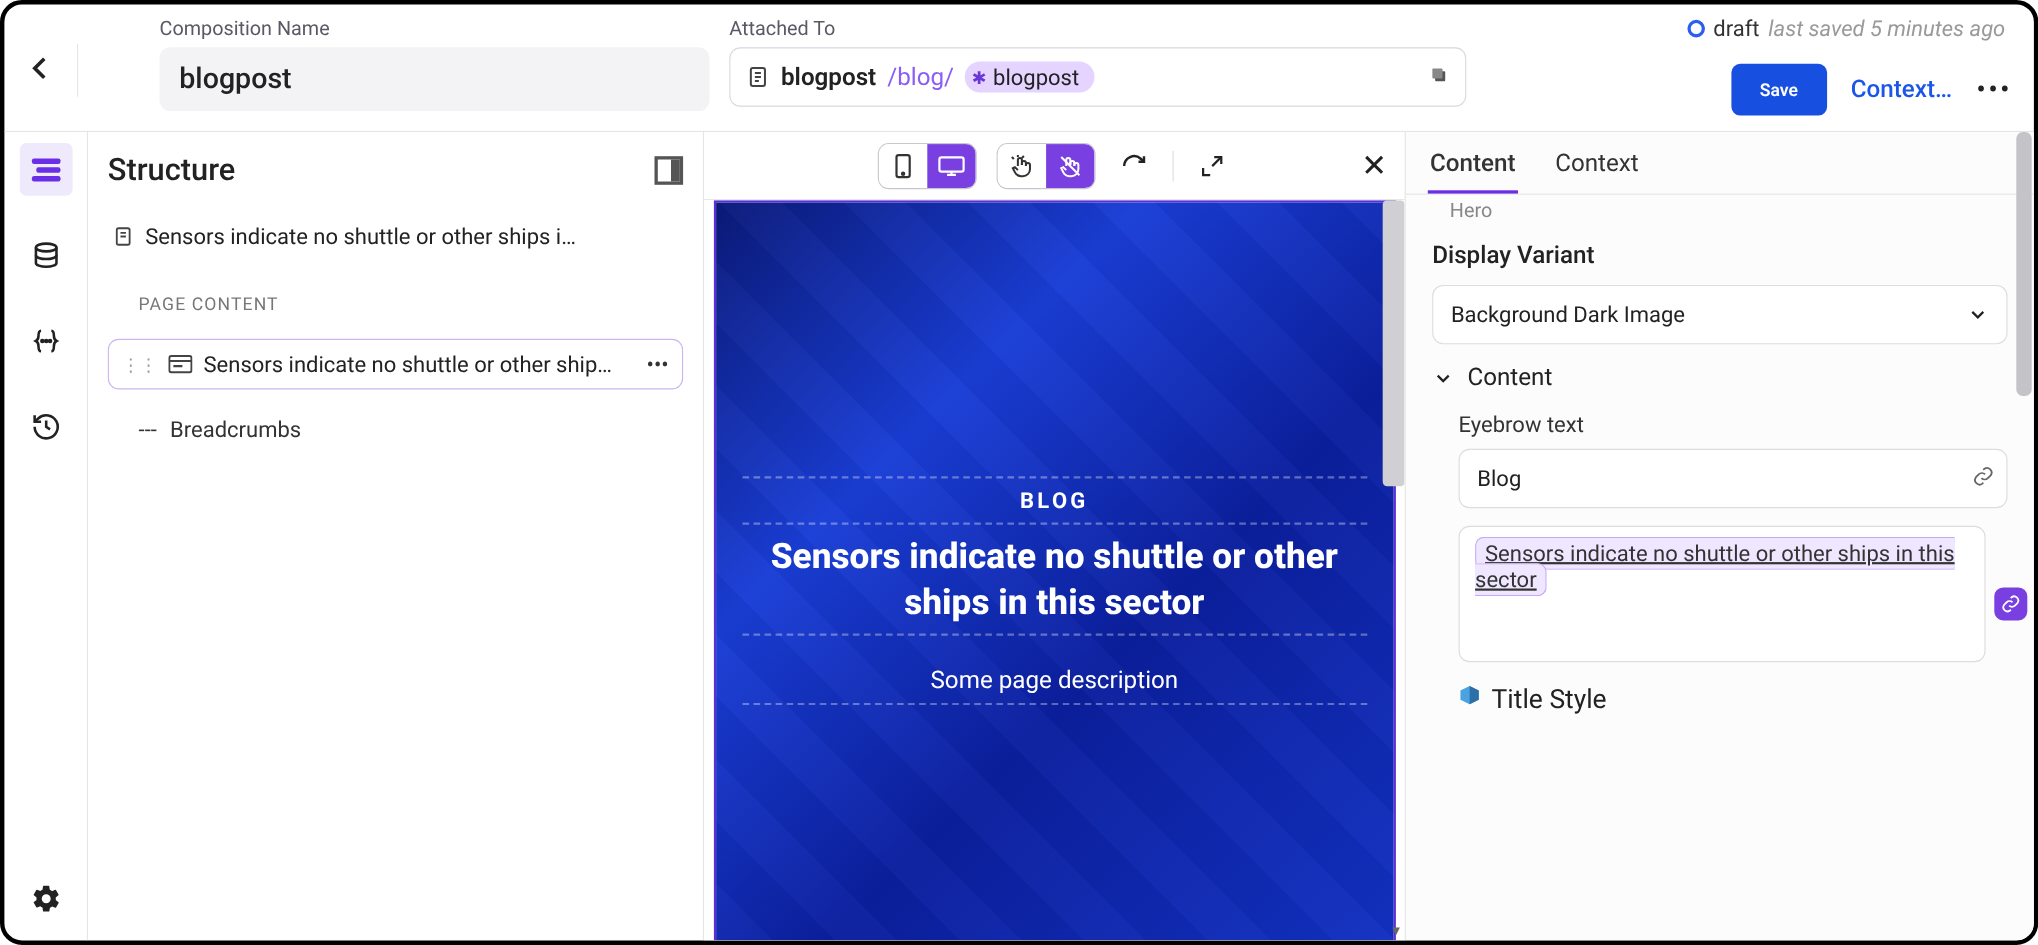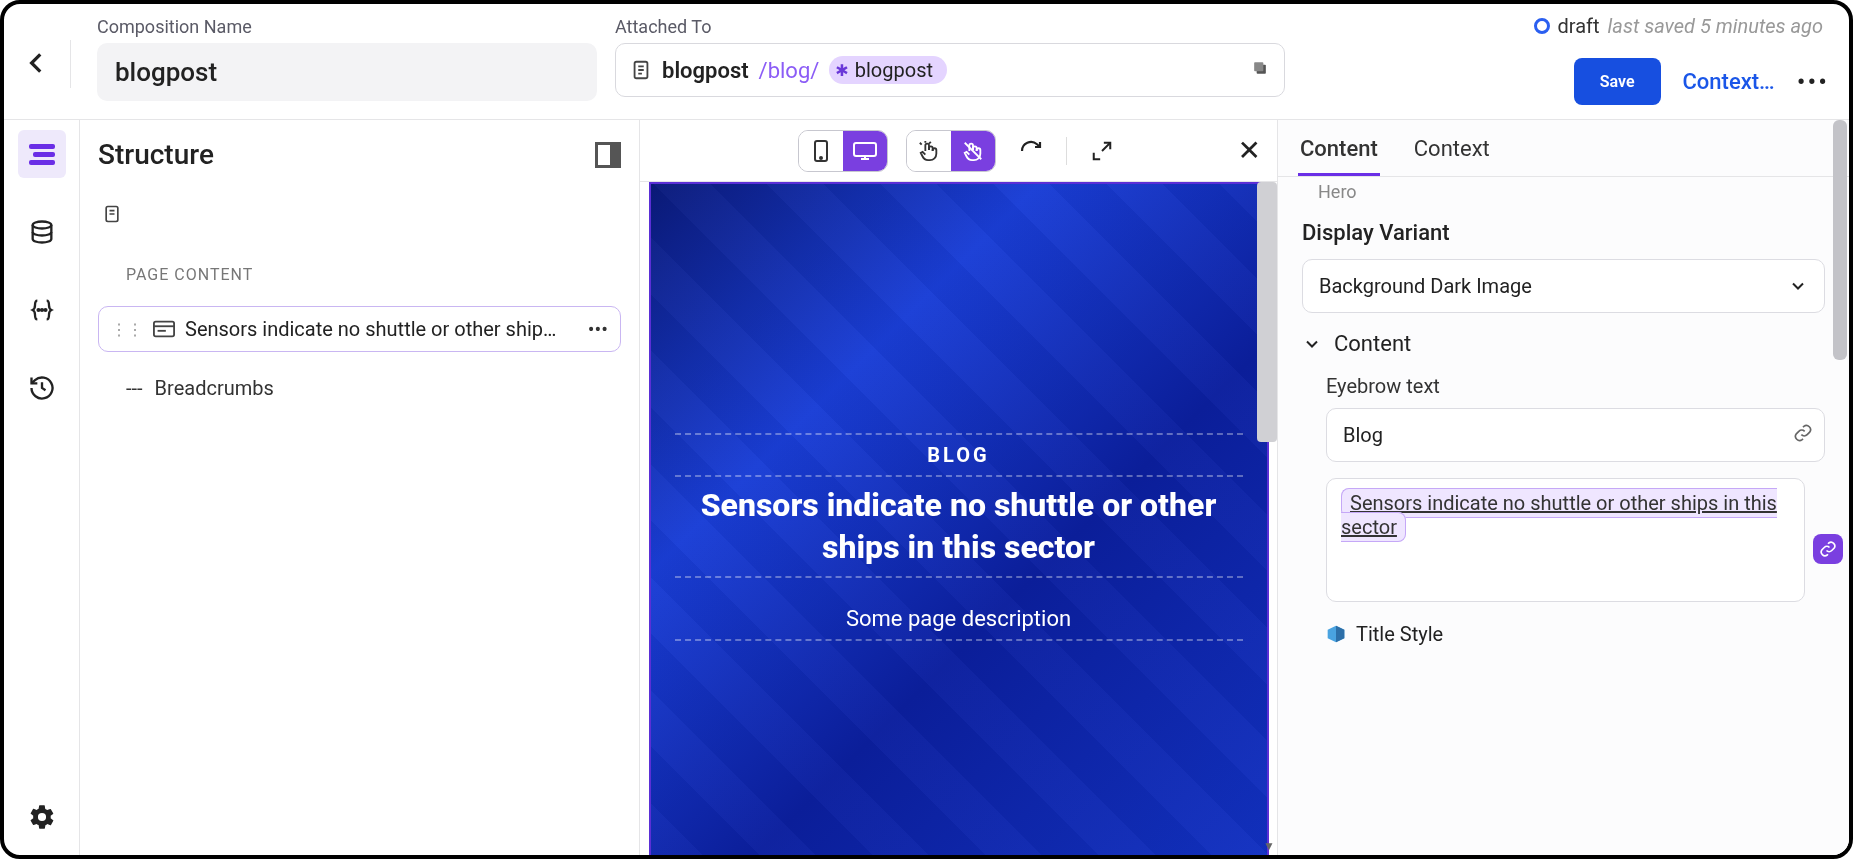--- a/index.html
+++ b/index.html
@@ -1,21 +1,21 @@
 <!DOCTYPE html>
 <html><head>
 <meta charset="utf-8">
 <style>
 * { box-sizing: border-box; margin: 0; padding: 0; font-family: -apple-system, BlinkMacSystemFont, "Segoe UI", Roboto, sans-serif; }
 body { width: 1853px; height: 859px; border: 4px solid #000; border-radius: 20px; overflow: hidden; background: #fff; position: relative; }
 .app { display: flex; flex-direction: column; height: 100%; }
 .topbar { display: flex; align-items: flex-start; padding: 12px 20px 14px 12px; border-bottom: 1px solid #e5e5e7; gap: 18px; position: relative; }
 .back-btn { background: none; border: none; cursor: pointer; padding: 8px; margin-top: 24px; margin-right: 8px; border-right: 1px solid #e5e5e7; height: 48px; padding-right: 20px; }
 .back-btn svg { width: 26px; height: 26px; }
-.field-block { display: flex; flex-direction: column; gap: 6px; }
+.field-block { display: flex; flex-direction: column; gap: 6px; margin-left: 48px; }
 .field-label { font-size: 18px; color: #5a5a66; }
 .name-input { background: #f3f3f5; border: none; border-radius: 10px; padding: 14px 18px; font-size: 26px; font-weight: 500; width: 500px; color: #222; }
 .attached-wrap { display: flex; flex-direction: column; gap: 6px; }
 .attached-row { display: flex; align-items: center; gap: 10px; border: 1px solid #d9d9de; border-radius: 10px; padding: 10px 14px; width: 670px; height: 54px; }
 .attached-row .doc-icon { width: 22px; height: 22px; color: #444; }
 .attached-row .bp { font-size: 22px; font-weight: 600; color: #222; }
 .attached-row .path { font-size: 22px; color: #8b5cf6; }
 .chip { display: inline-flex; align-items: center; background: #e4d4ff; border-radius: 16px; padding: 2px 14px 2px 6px; gap: 6px; }
 .chip .star { color: #6a38d8; font-size: 16px; }
 .chip-text { font-size: 20px; color: #222; }
@@ -76,21 +76,21 @@
 .collapse-head { display: flex; align-items: center; gap: 12px; padding: 10px 24px; font-size: 22px; color: #222; cursor: pointer; }
 .collapse-head svg { transform: rotate(0deg); }
 .field { padding: 8px 24px 8px 48px; }
 .field-lbl { font-size: 20px; color: #333; margin-bottom: 10px; }
 .text-input { width: 100%; border: 1px solid #dcdce2; background: #fff; border-radius: 10px; padding: 14px 44px 14px 16px; font-size: 20px; color: #222; position: relative; }
 .input-wrap { position: relative; }
 .link-chip { position: absolute; right: 12px; top: 50%; transform: translateY(-50%); color: #666; }
 .textarea { width: 96%; border: 1px solid #dcdce2; background: #fff; border-radius: 10px; padding: 12px 14px; min-height: 124px; font-size: 20px; color: #222; position: relative; resize: both; }
 .textarea .token { display: inline; background: #efe6ff; border: 1px solid #c5a8f7; border-radius: 8px; padding: 2px 8px; text-decoration: underline; color: #333; }
 .float-link { position: absolute; right: 12px; bottom: 120px; width: 30px; height: 30px; background: #7a3fe0; border-radius: 8px; display: flex; align-items: center; justify-content: center; color: #fff; }
-.title-style { display: flex; align-items: center; gap: 10px; padding: 12px 24px 0 48px; font-size: 20px; color: #222; }
+.title-style { display: flex; align-items: flex-start; gap: 10px; padding: 12px 24px 0 48px; font-size: 24px; color: #222; }
 .right-scroll { position: absolute; right: 0; top: 0; bottom: 0; width: 16px; }
 .right-scroll .sthumb { position: absolute; top: 0; width: 14px; height: 240px; background: #c3c3c8; border-radius: 6px; }
 .ellipsis { white-space: nowrap; overflow: hidden; text-overflow: ellipsis; }
 </style>
 </head>
 <body>
 
 <div class="app">
 
   <div class="topbar">
@@ -188,20 +188,21 @@
         <span class="panel-title">Structure</span>
         <span class="layout-icon"></span>
       </div>
       <div class="tree">
         <div class="tree-row">
           <svg class="doc-ico" viewBox="0 0 24 24" fill="none" stroke="#444" stroke-width="2">
               <rect x="5" y="3" width="14" height="18" rx="2"></rect>
               <line x1="9" y1="8" x2="15" y2="8"></line>
               <line x1="9" y1="12" x2="15" y2="12"></line>
             </svg>
+          <span class="ellipsis" style="max-width:440px;">Sensors indicate no shuttle or other ships i…</span>
         </div>
         <div class="section-label">PAGE CONTENT</div>
         <div class="tree-sel">
           <span class="grip">⋮⋮</span>
           <svg class="card-ico" viewBox="0 0 24 18" fill="none" stroke="#444" stroke-width="2">
               <rect x="1" y="1" width="22" height="16" rx="2"></rect>
               <line x1="1" y1="6" x2="23" y2="6"></line>
               <line x1="5" y1="11" x2="14" y2="11"></line>
             </svg>
           <span class="ellipsis" style="max-width:390px;">Sensors indicate no shuttle or other ship…</span>

